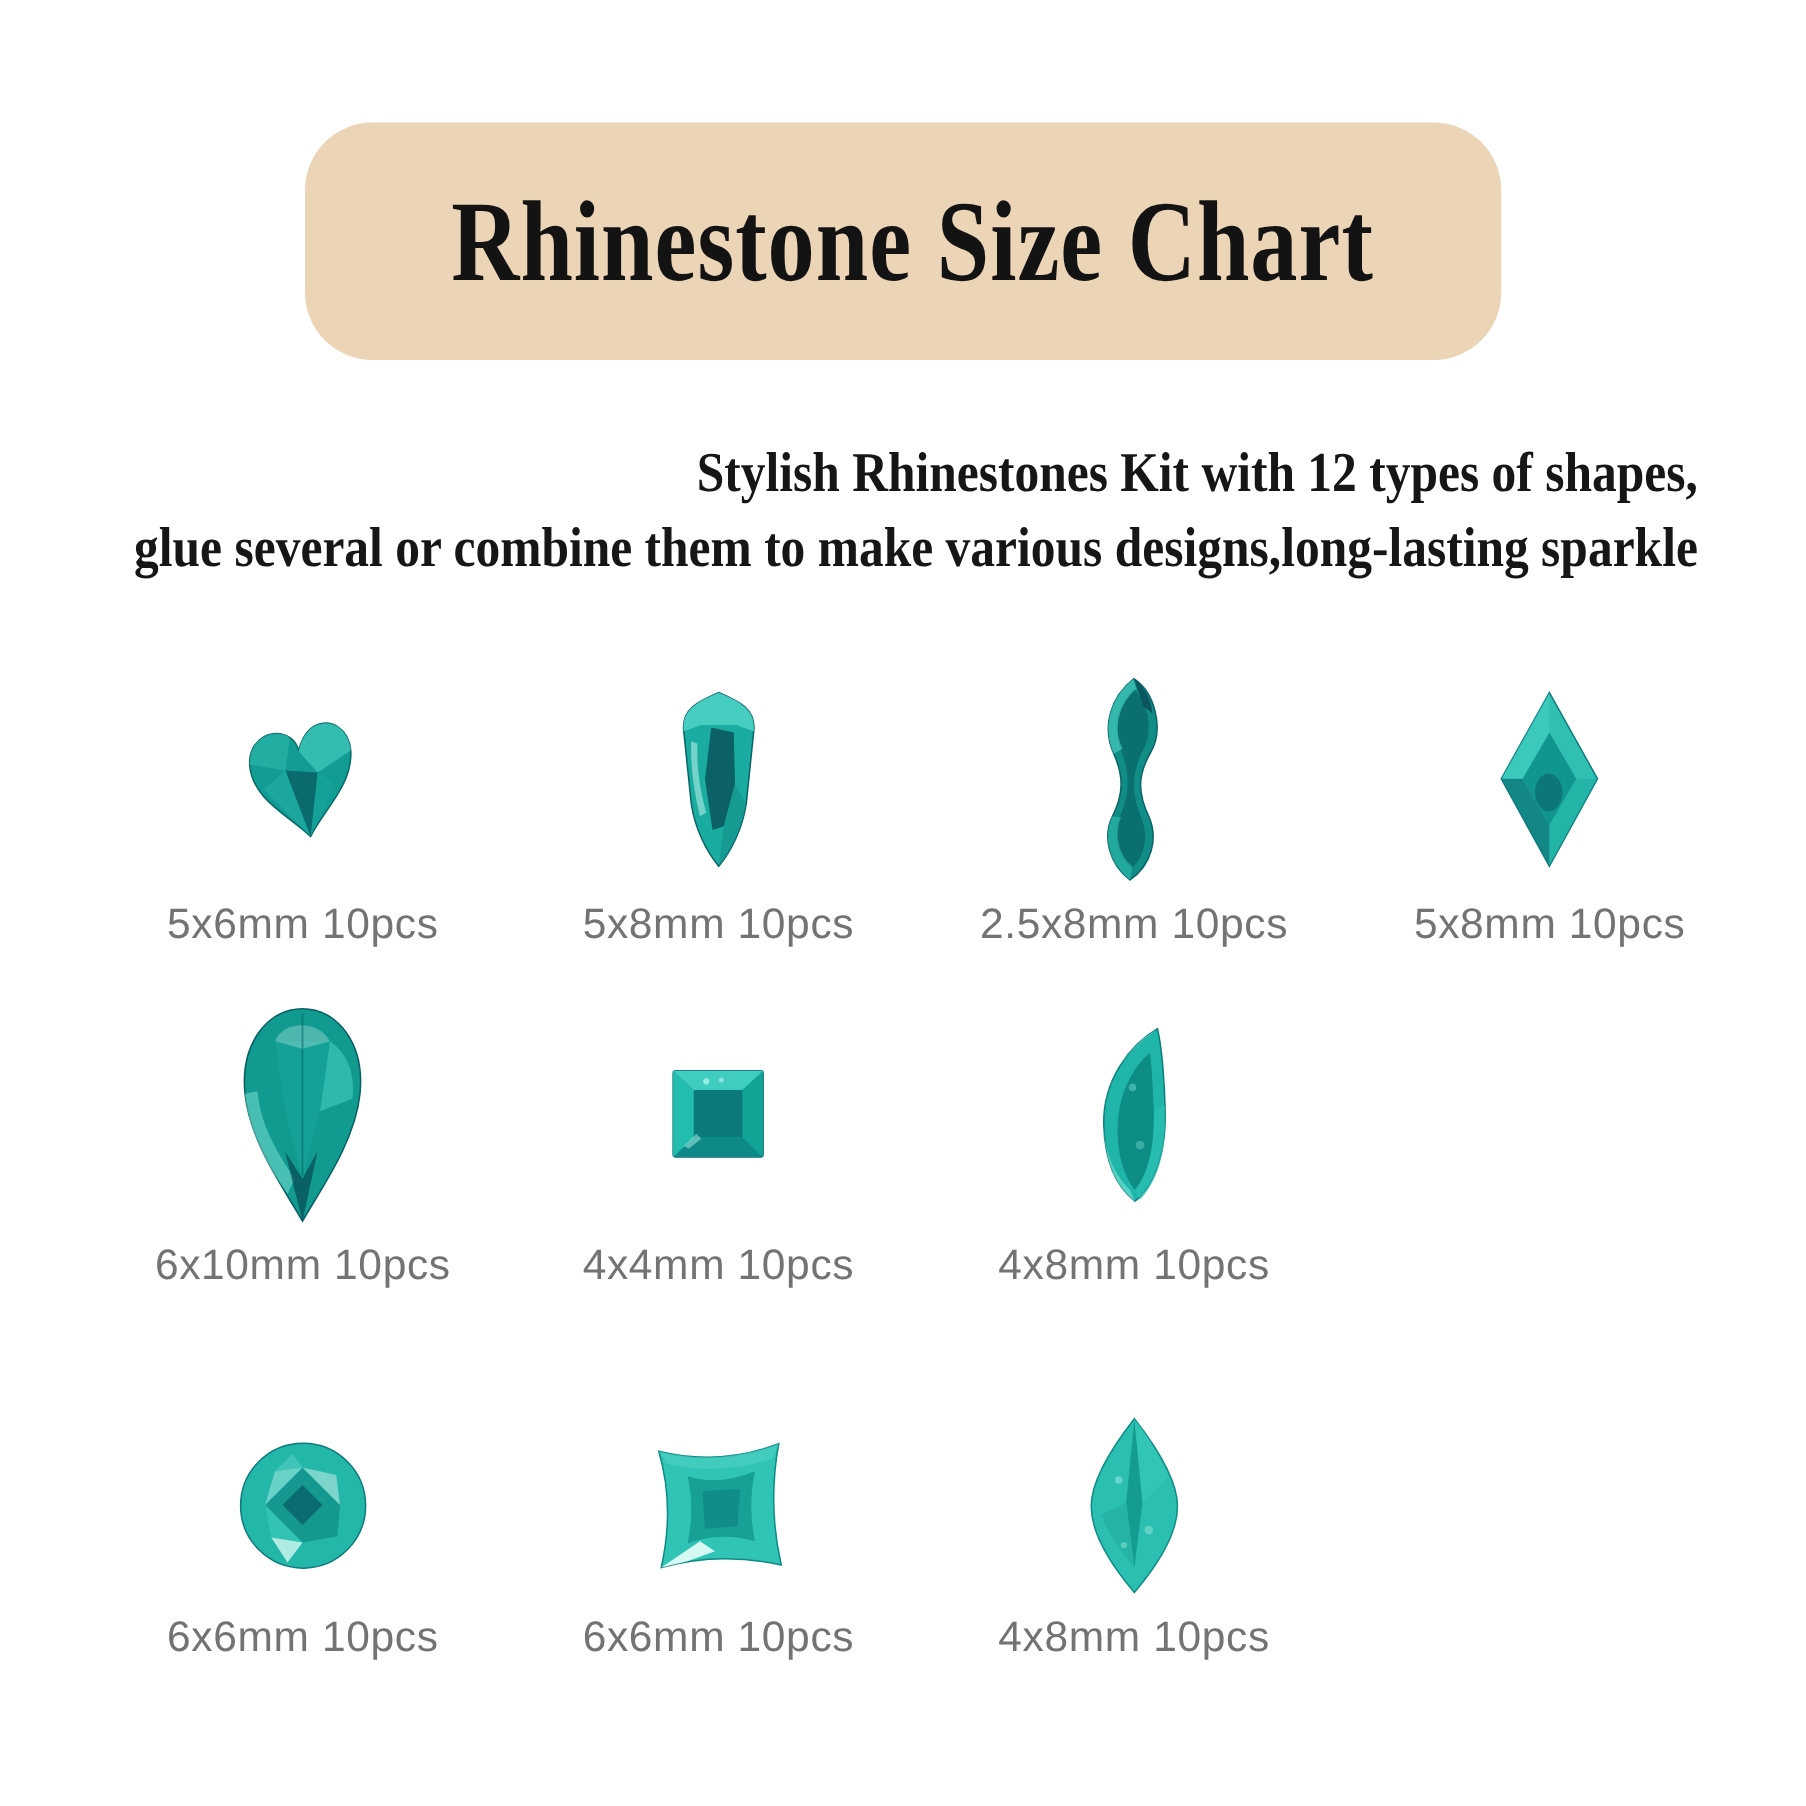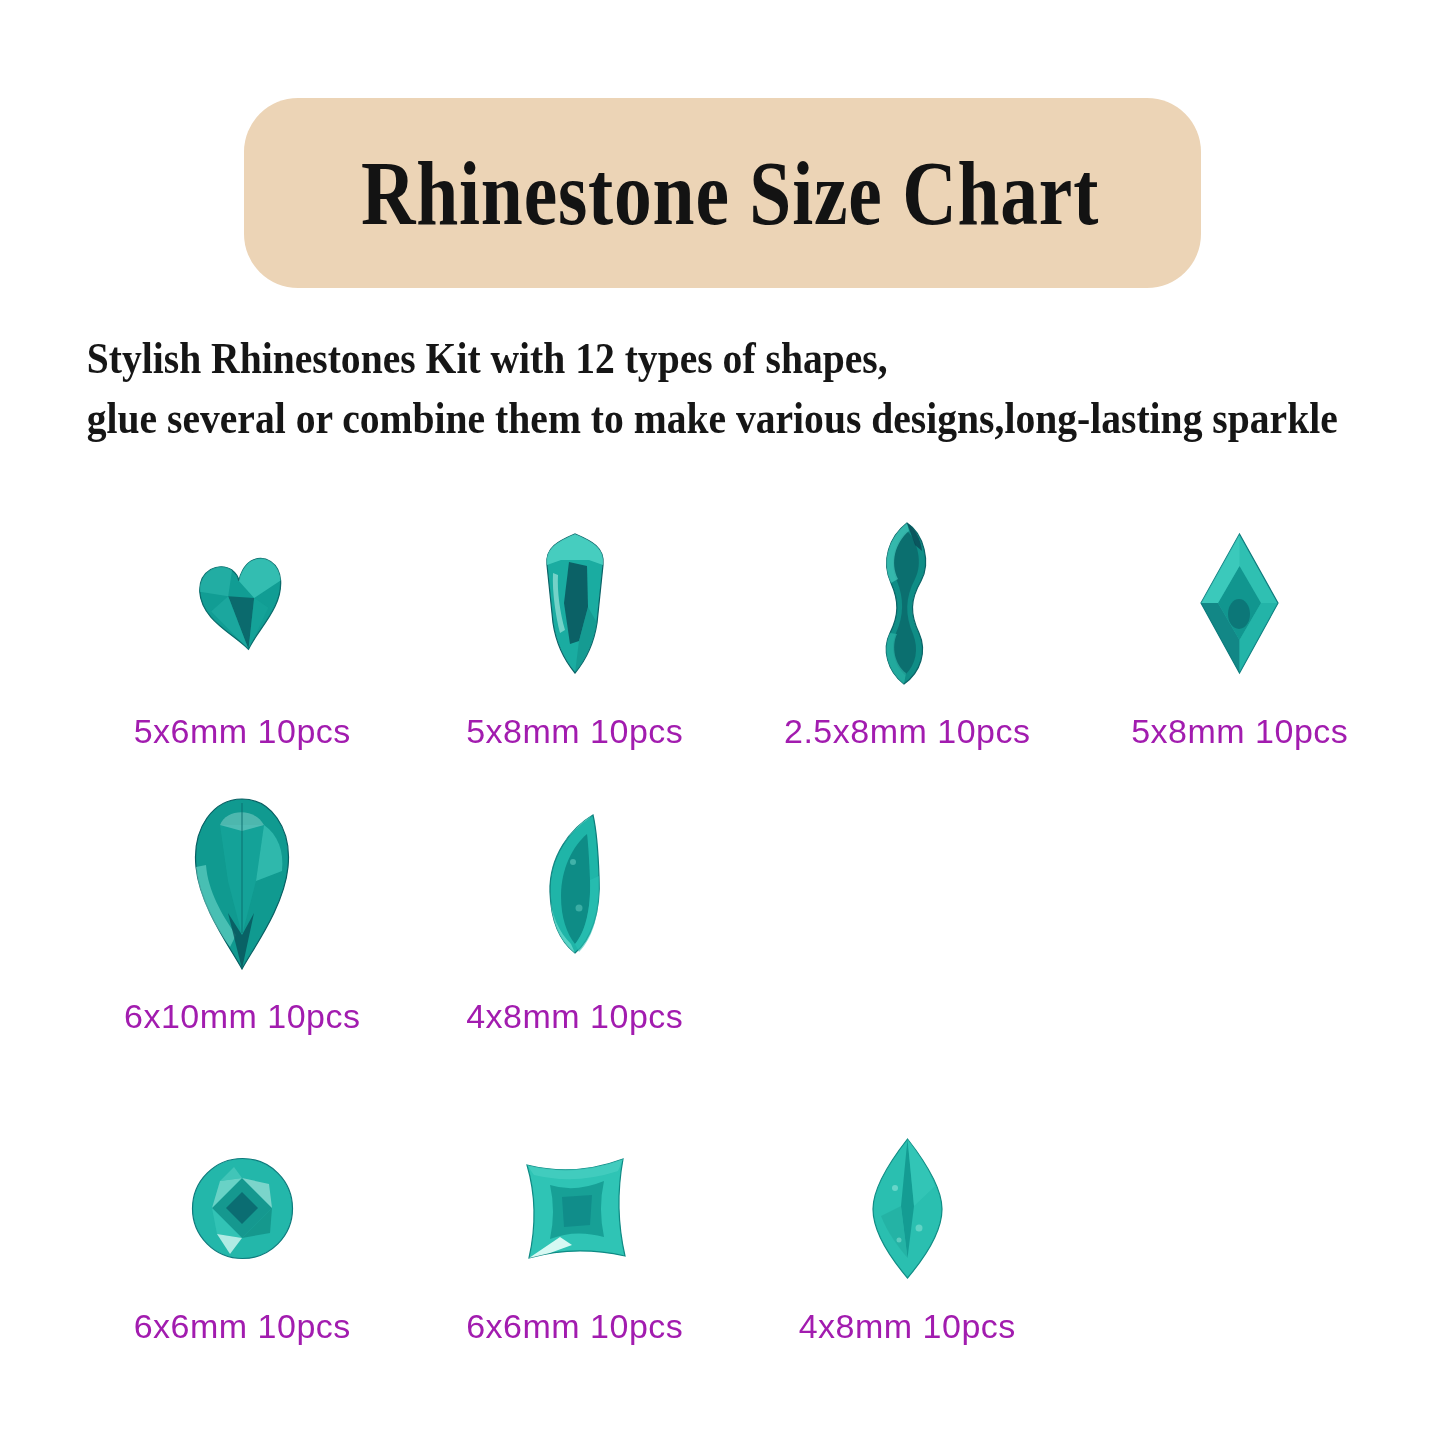--- a/index.html
+++ b/index.html
@@ -6,36 +6,36 @@
   html,body { width:1445px; height:1445px; background:#ffffff; overflow:hidden;
               font-family:"Liberation Sans", sans-serif; }
 
   
   .banner { width:957px; height:190px; margin:98px auto 0; background:#ecd4b6;
             border-radius:54px; display:flex; align-items:center; justify-content:center;padding-left:16px; }
   .banner-title { font-family:"Liberation Serif", serif; font-weight:700; font-size:92px;
                   color:#131313; white-space:nowrap; transform:scaleX(0.82); letter-spacing:1px; }
 
   
-  .subtitle { margin-top:40px; text-align:left; color:#161616;
+  .subtitle { margin-top:60px; text-align:right; color:#161616;
               font-family:"Liberation Serif", serif; font-weight:700; }
   .subtitle .line { font-size:45px; line-height:60px; transform:scaleX(0.88); white-space:nowrap; }
 
   
   .grid { width:1330px; margin-left:76px; }
   .row { display:flex; }
   .row-1 { margin-top:70px; }
   .row-2 { margin-top:42px;text-align:center; }
   .row-3 { margin-top:97px; }
   .cell { width:332.5px; display:flex; flex-direction:column; align-items:center; }
   .gem-box { display:flex; align-items:center; justify-content:center; width:100%; }
   .row-1 .gem-box { height:170px; }
   .row-2 .gem-box { height:180px; }
   .row-3 .gem-box { height:150px; }
-  .gem-label { margin-top:24px; font-size:34px; color:#a21caf; letter-spacing:0.5px; white-space:nowrap; }
+  .gem-label { margin-top:12px; font-size:34px; color:#737373; letter-spacing:0.5px; white-space:nowrap; }
 
   .tilt-heart { transform:rotate(-8deg); }
   svg { display:block; }
 </style>
 </head>
 <body>
 
 <div class="banner">
   <div class="banner-title">Rhinestone Size Chart</div>
 </div>
@@ -115,20 +115,36 @@
           <path d="M74,30 C88,40 94,56 92,76 L66,86 Z" fill="#45cdbf" opacity="0.6"></path>
           <path d="M6,72 C8,100 24,130 40,152 L46,140 C32,120 18,96 16,70 Z" fill="#7fe3d6" opacity="0.5"></path>
           <path d="M38,118 L52,174 L64,118 L52,140 Z" fill="#07525a" opacity="0.8"></path>
           <path d="M30,30 C36,14 64,12 74,30 L52,36 Z" fill="#bfeee7" opacity="0.35"></path>
           <line x1="52" y1="8" x2="52" y2="138" stroke="#0a6b6d" stroke-width="1.5" opacity="0.6"></line>
         </svg>
       </div>
       <div class="gem-label">6x10mm 10pcs</div>
     </div>
 
+    <div class="cell">
+      <div class="gem-box">
+        <svg width="75" height="72" viewBox="0 0 75 72">
+          <rect x="1.5" y="1.5" width="72" height="69" rx="2" fill="#14b2a5" stroke="#0b7276" stroke-width="1.2"></rect>
+          <polygon points="1.5,1.5 73.5,1.5 57,17 18,17" fill="#3ecdbf"></polygon>
+          <polygon points="73.5,1.5 73.5,70.5 57,55 57,17" fill="#0fa195" opacity="0.9"></polygon>
+          <polygon points="73.5,70.5 1.5,70.5 18,55 57,55" fill="#0d8a88"></polygon>
+          <polygon points="1.5,1.5 18,17 18,55 1.5,70.5" fill="#23bdb0"></polygon>
+          <rect x="18" y="17" width="39" height="38" fill="#0c7a7c"></rect>
+          <circle cx="28" cy="10" r="2.5" fill="#d9fff8" opacity="0.6"></circle>
+          <circle cx="40" cy="9" r="2" fill="#d9fff8" opacity="0.5"></circle>
+          <path d="M10,62 L20,52 L24,56 L14,64 Z" fill="#aef0e6" opacity="0.5"></path>
+        </svg>
+      </div>
+      <div class="gem-label">4x4mm 10pcs</div>
+    </div>
 
 
     <div class="cell">
       <div class="gem-box">
         <svg width="63" height="143" viewBox="0 0 63 143">
           <path d="M50,3 C28,16 6,44 7,80 C8,112 18,130 32,141 C48,128 58,100 56,64 C55,36 53,16 50,3 Z" fill="#1fb5a8" stroke="#0d7e7c" stroke-width="1.2"></path>
           <path d="M44,22 C30,34 18,56 18,84 C18,106 24,122 32,132 C42,120 48,98 47,68 C46,44 45,30 44,22 Z" fill="#0e8c86"></path>
           <path d="M7,80 C6,48 22,24 44,8 L50,3 C28,16 6,44 7,80 C8,112 18,130 32,141 L28,132 C16,120 8,104 7,80 Z" fill="#6fe0d2" opacity="0.7"></path>
           <path d="M47,68 C48,98 42,120 32,132 L36,140 C50,126 58,100 56,64 Z" fill="#2cc2b4" opacity="0.6"></path>
           <circle cx="30" cy="50" r="3" fill="#8feade" opacity="0.4"></circle>

